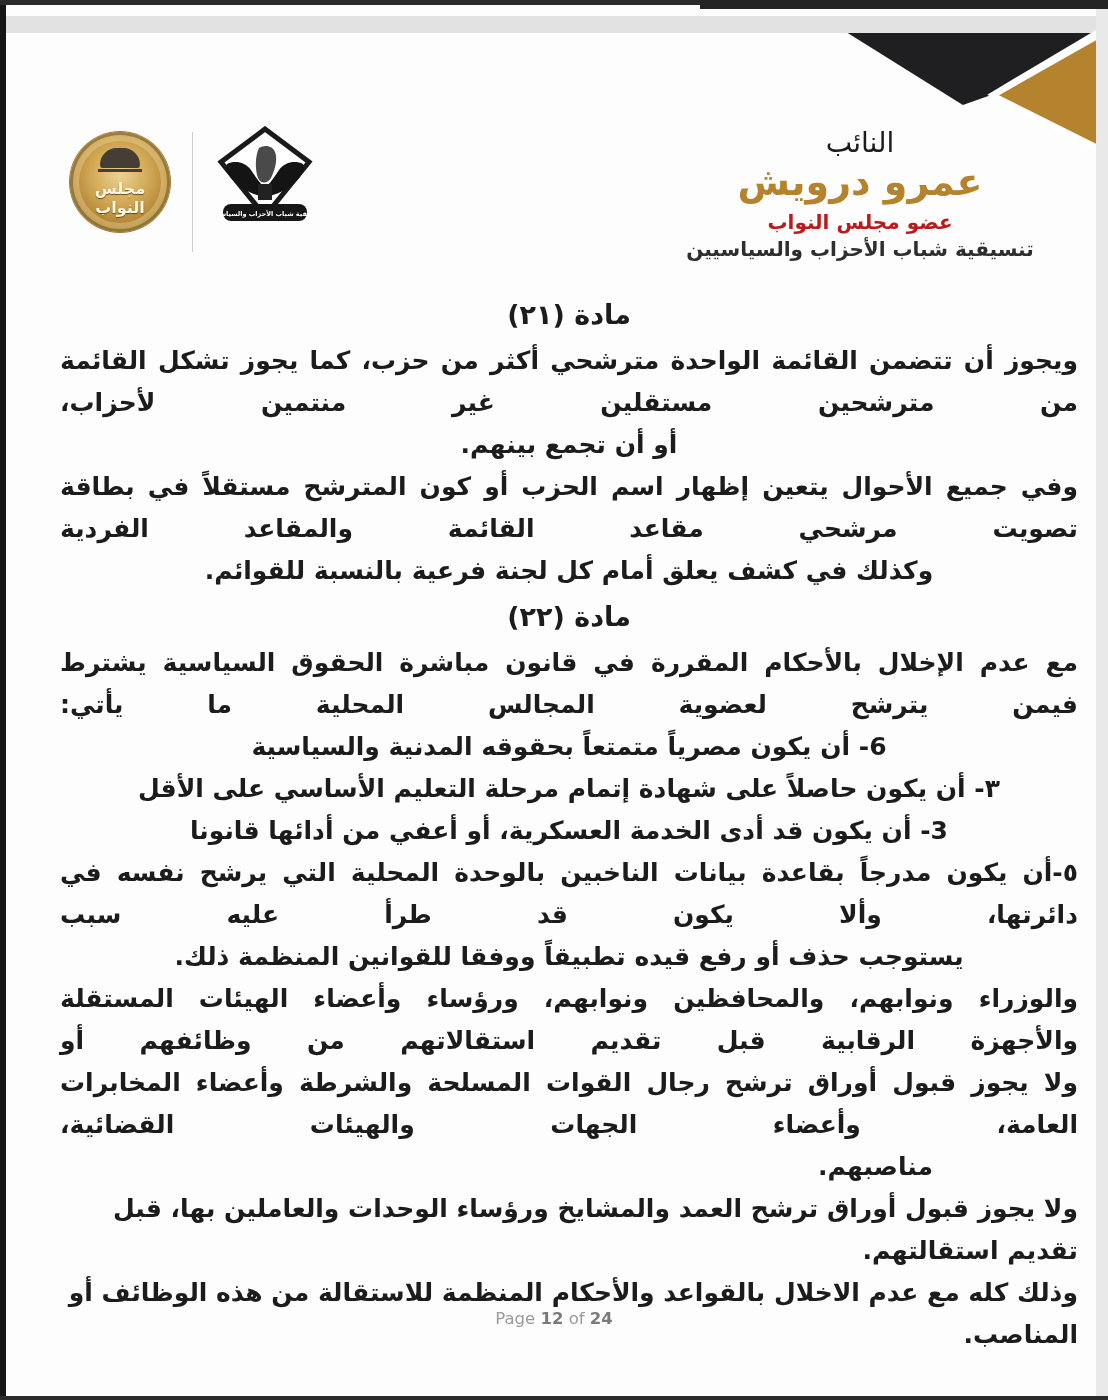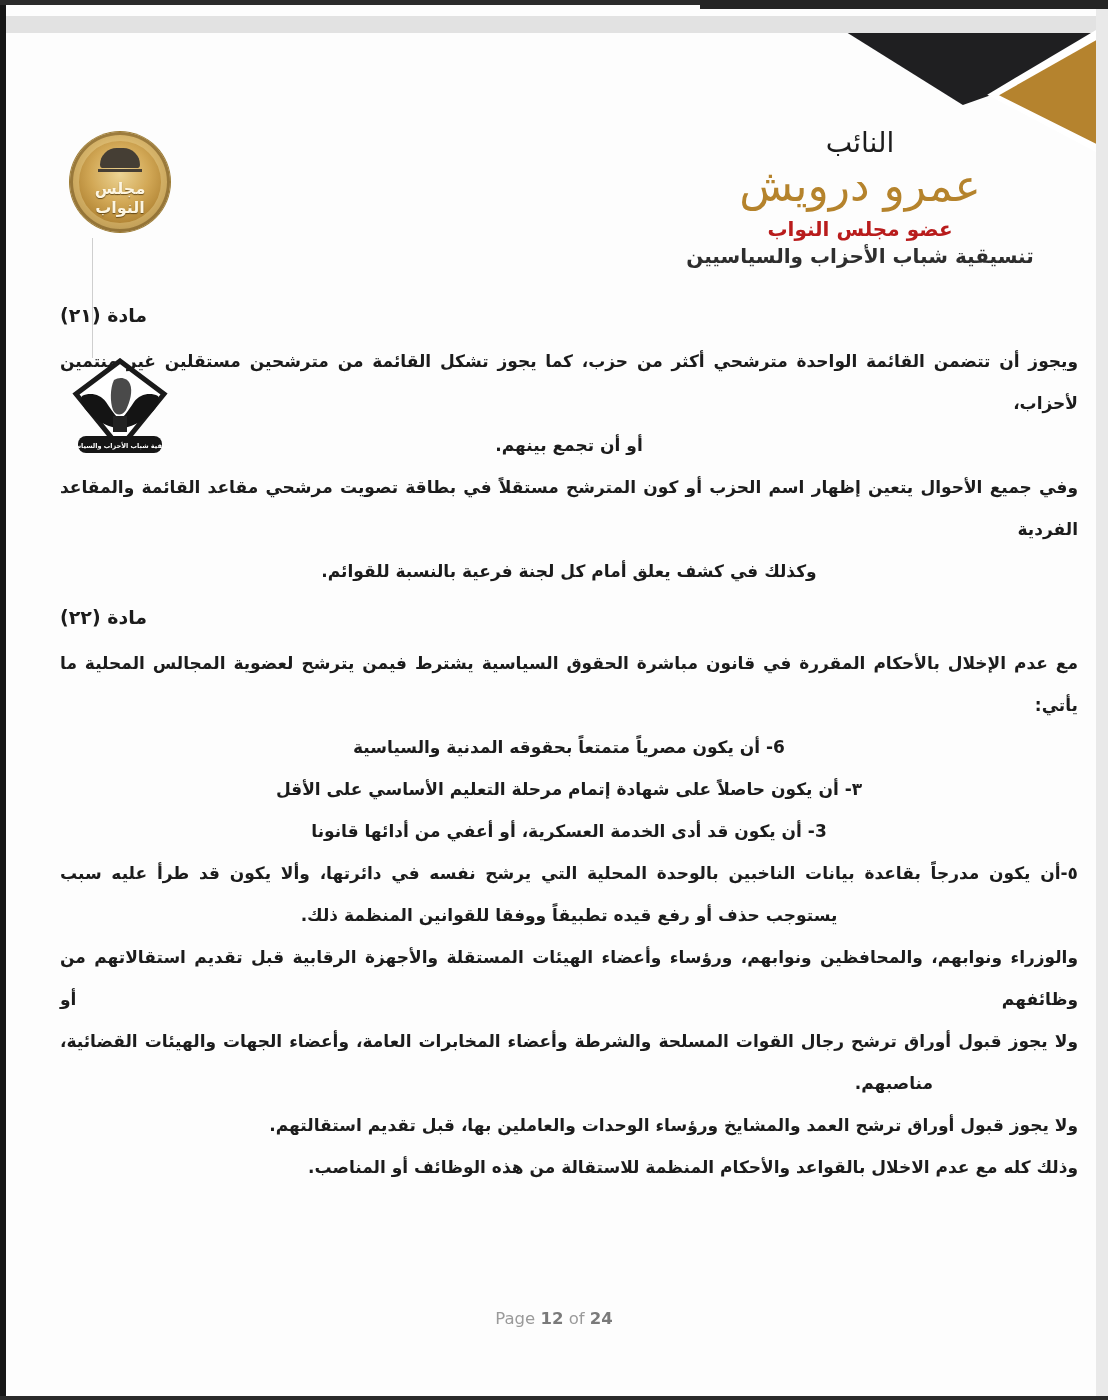--- a/index.html
+++ b/index.html
@@ -26,45 +26,45 @@
     background:#ffffff;
     clip-path:polygon(2% 53%,100% 0%,100% 100%);
   }
   .tri-gold{
     position:absolute;left:995px;top:38px;width:101px;height:108px;z-index:4;
     background:#b5832e;
     clip-path:polygon(4% 53%,100% 2%,100% 98%);
   }
   
   .header{position:relative;height:290px;z-index:2;}
-  .logos{position:absolute;left:70px;top:126px;display:flex;align-items:flex-start;flex-direction:column;}
+  .logos{position:absolute;left:70px;top:126px;display:flex;align-items:flex-start;}
   .seal{
     position:relative;width:100px;height:100px;margin-top:6px;border-radius:50%;
     background:radial-gradient(circle at 50% 42%,#ecd494 0%,#d2a856 38%,#b18434 66%,#8a6526 88%,#6f501c 100%);
     box-shadow:inset 0 0 0 3px rgba(111,80,28,.55),inset 0 0 0 9px rgba(246,228,170,.35),0 0 0 1px #9c7c34;
   }
   .seal-dome{position:absolute;left:50%;top:16px;transform:translateX(-50%);width:44px;height:24px;}
   .seal-dome .cap{width:40px;height:20px;margin:0 auto;background:#453e34;border-radius:20px 20px 4px 4px;}
   .seal-dome .base{width:44px;height:3px;margin-top:1px;background:#453e34;}
   .seal-text{
     position:absolute;left:0;right:0;top:47px;text-align:center;
     color:#fdf6e2;font-size:16px;font-weight:700;
     text-shadow:0 1px 1px rgba(80,55,10,.8);
   }
   .logo-divider{width:1px;height:120px;background:#cfcfcf;margin:6px 22px 0 22px;}
   .coord-logo{width:100px;height:118px;}
   .header-text{position:absolute;left:640px;top:128px;width:440px;text-align:center;direction:rtl;}
   .h-title{font-size:28px;font-weight:400;color:#1c1c1c;line-height:1.1;}
-  .h-name{font-size:44px;font-weight:400;color:#b5832c;line-height:1.15;margin-top:2px;}
+  .h-name{font-size:38px;font-weight:700;color:#b5832c;line-height:1.15;margin-top:2px;}
   .h-role{font-size:20px;font-weight:700;color:#b91c1c;margin-top:6px;}
   .h-org{font-size:20px;font-weight:700;color:#2e2e2e;margin-top:3px;}
   
   .doc{position:relative;z-index:2;direction:rtl;padding:0 30px 0 60px;color:#1c1c1c;}
-  .doc .heading{font-size:19px;font-weight:700;line-height:44px;text-align:left;margin:3px 0;}
-  .doc .line{font-size:17px;font-weight:700;line-height:42px;}
+  .doc .heading{font-size:27px;font-weight:700;line-height:44px;text-align:center;margin:3px 0;}
+  .doc .line{font-size:25px;font-weight:700;line-height:42px;}
   .doc .j{text-align:justify;text-align-last:justify;}
   .doc .c{text-align:center;}
   .doc .r{text-align:right;}
   .doc .gap-before{margin-top:62px;}
   
   .footer{
     position:absolute;left:0;bottom:72px;width:1108px;text-align:center;z-index:2;
     color:#9a9a9a;font-size:16.5px;
   }
   .footer b{color:#7a7a7a;font-weight:700;}

